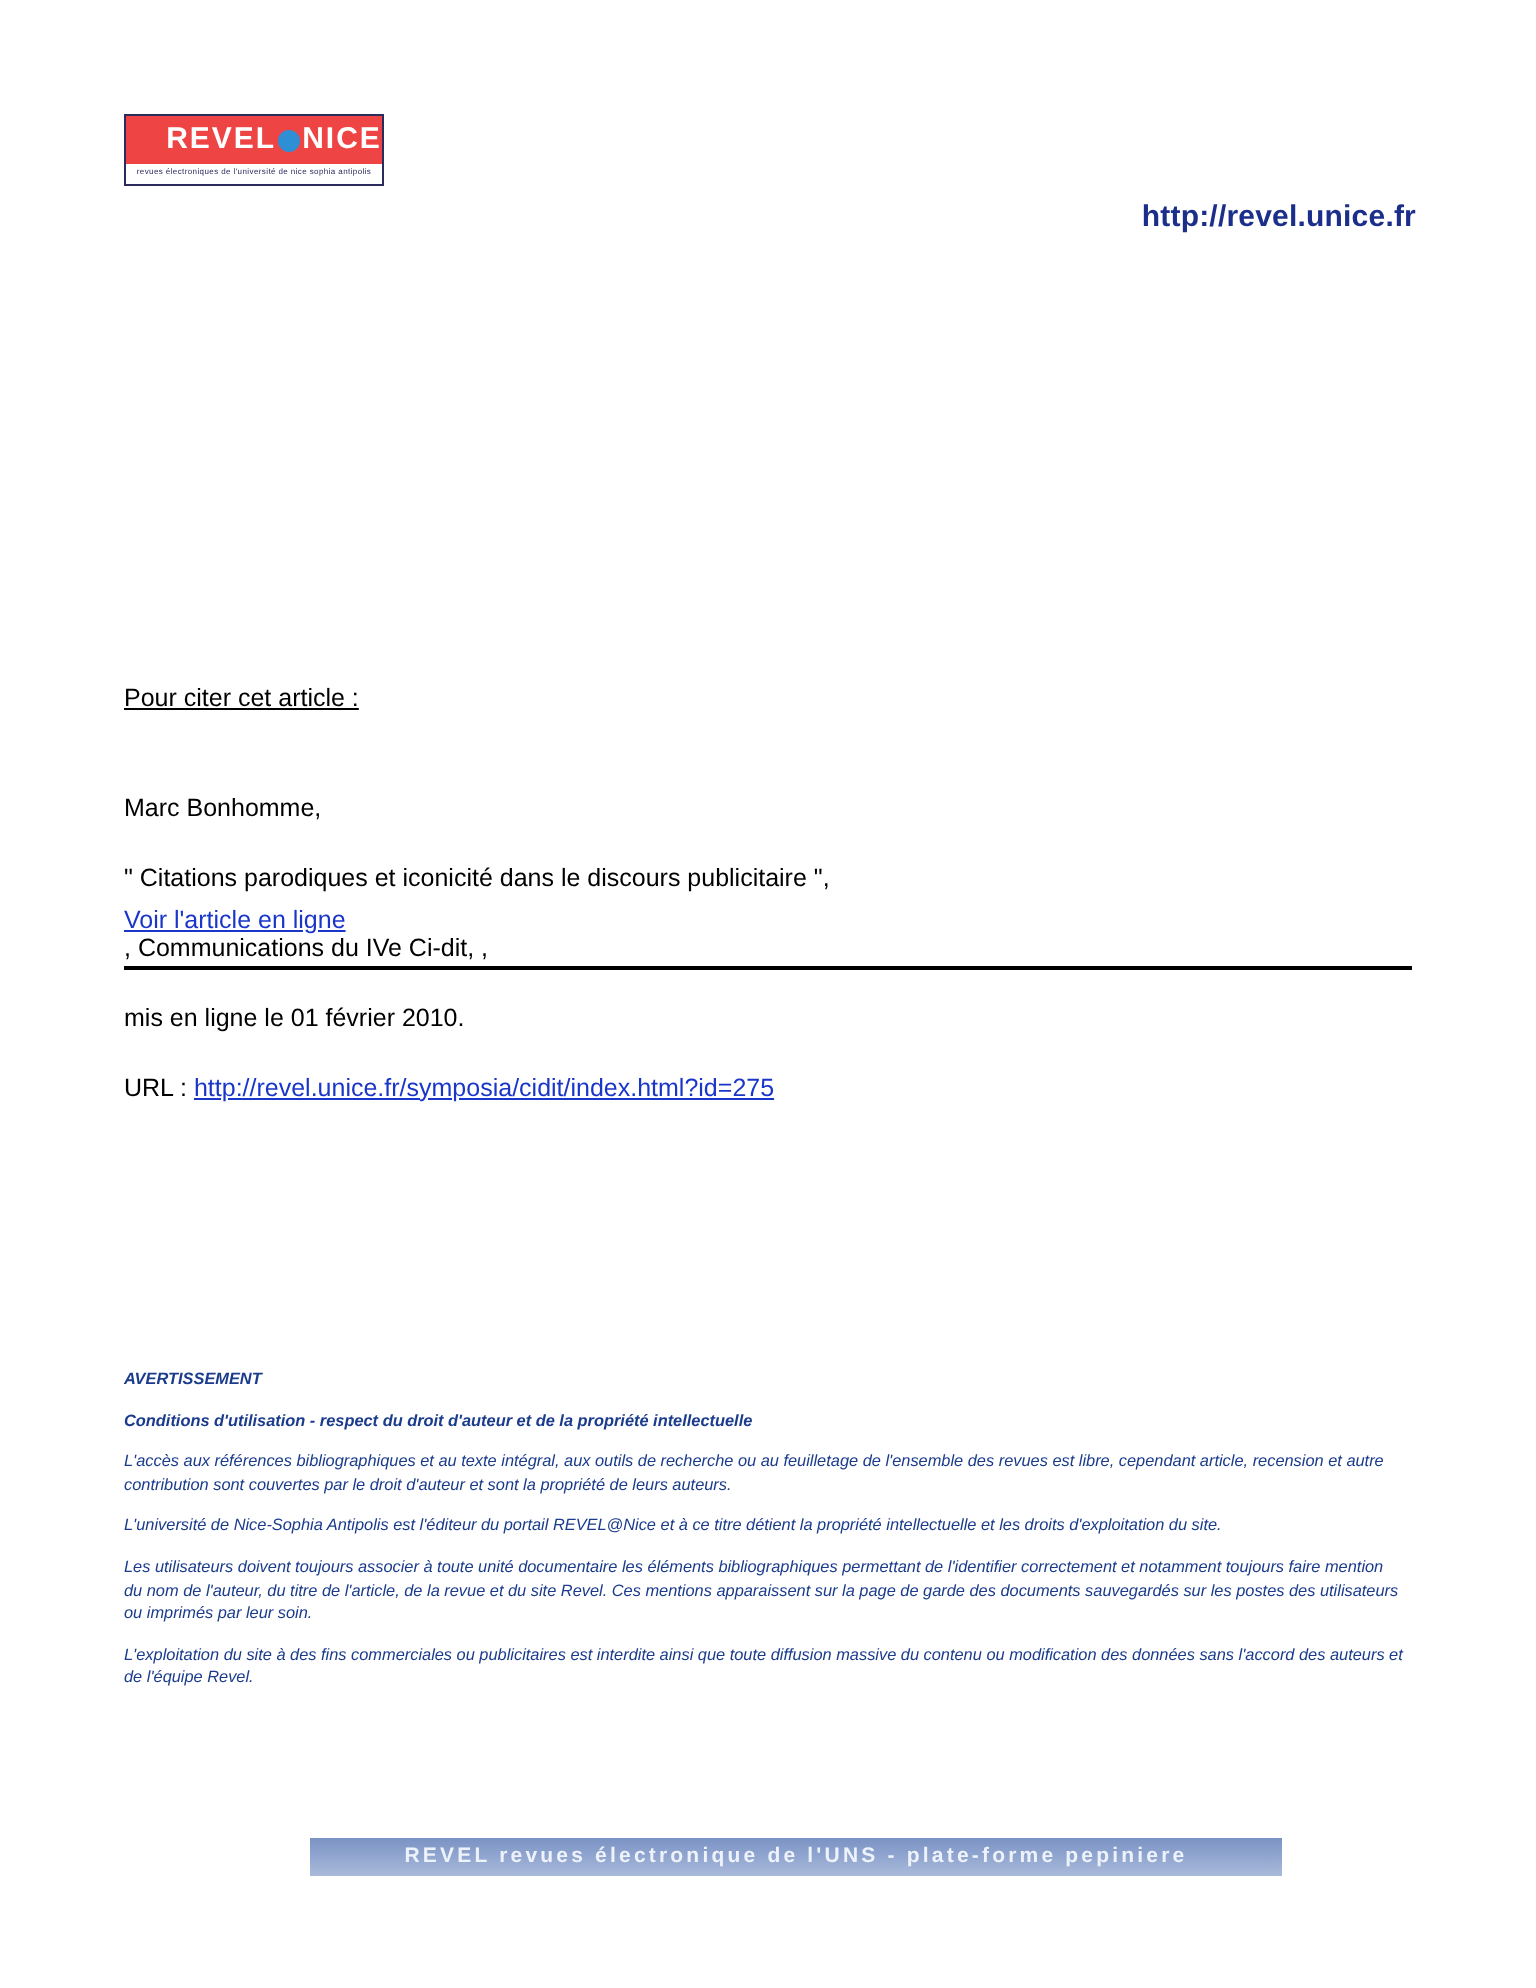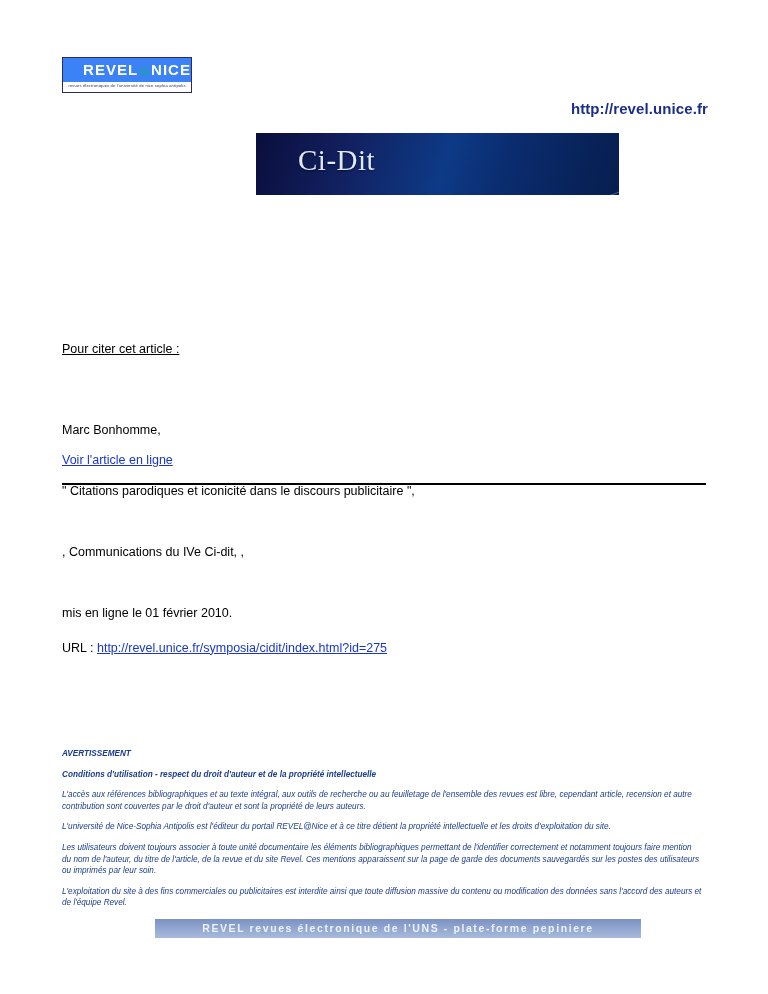--- a/index.html
+++ b/index.html
@@ -33,21 +33,21 @@
     background: #ffffff;
     border: 1px solid #2b2b5e;
     box-sizing: border-box;
     overflow: hidden;
   }
   .logo-main {
     position: absolute;
     top: 0; left: 0;
     width: 148px;
     height: 24px;
-    background: #3b82f6;
+    background: #ef4444;
     color: #ffffff;
     font-family: "Liberation Sans", sans-serif;
     font-weight: bold;
     font-size: 15px;
     letter-spacing: 1px;
     line-height: 24px;
     text-align: center;
     white-space: nowrap;
   }
   .logo-dot {
@@ -128,21 +128,21 @@
     text-decoration: underline;
   }
   .cite-body {
     position: absolute;
     top: 378px;
     left: 62px;
     font-size: 12.5px;
     line-height: 17.5px;
     white-space: pre-line;
   }
-  .cite-line { white-space: nowrap; margin-top: 26px; }
+  .cite-line { white-space: nowrap; }
   .url-line { white-space: nowrap; }
   .link {
     color: #1a36c8;
     text-decoration: underline;
     cursor: pointer;
   }
   .online-link {
     position: absolute;
     top: 453px;
     left: 62px;
@@ -153,21 +153,21 @@
     top: 483px;
     left: 62px;
     width: 644px;
     height: 2px;
     background: #000000;
   }
 
   
   .notice {
     position: absolute;
-    top: 748px;
+    top: 684px;
     left: 62px;
     width: 640px;
     color: #1b3c8c;
     font-size: 8.2px;
     line-height: 11.6px;
     font-style: italic;
   }
   .notice .title {
     font-weight: bold;
     font-style: italic;
@@ -205,26 +205,20 @@
 
 <div class="page">
 
   <div class="logo">
     <div class="logo-main"><span>REVEL</span><span class="logo-dot"></span><span>NICE</span></div>
     <div class="logo-sub">revues électroniques de l'université de nice sophia antipolis</div>
   </div>
 
   <div class="site-url">http://revel.unice.fr</div>
 
-  <div class="banner">
-    <div class="swoosh1"></div>
-    <div class="swoosh2"></div>
-    <div class="swoosh3"></div>
-    <div class="banner-title">Ci-Dit</div>
-  </div>
 
   <div class="cite-heading">Pour citer cet article :</div>
 
   <div class="cite-body">
     <div class="cite-line">Marc Bonhomme,</div>
     <div class="cite-line">" Citations parodiques et iconicité dans le discours publicitaire ",</div>
     <div class="cite-line">, Communications du IVe Ci-dit, ,</div>
     <div class="cite-line">mis en ligne le 01 février 2010.</div>
     <div class="url-line"><span>URL : </span><a class="link" href="#">http://revel.unice.fr/symposia/cidit/index.html?id=275</a></div>
   </div>

